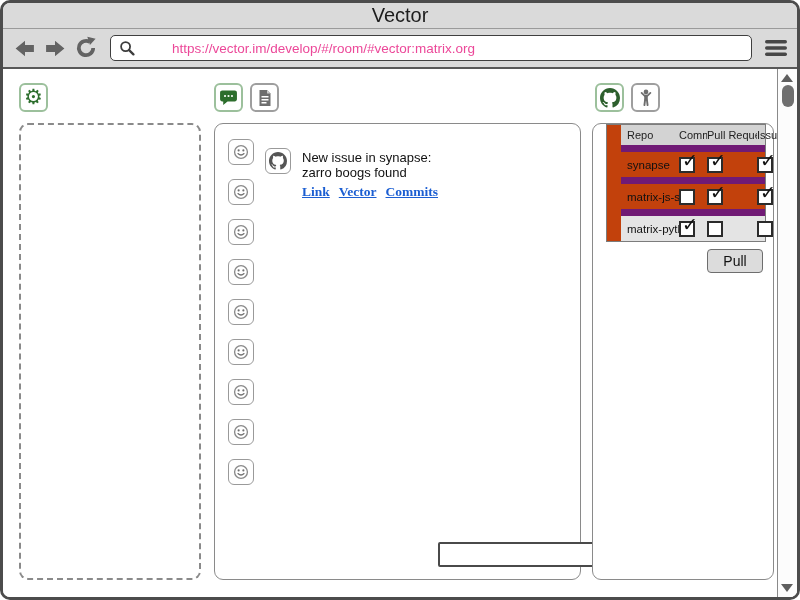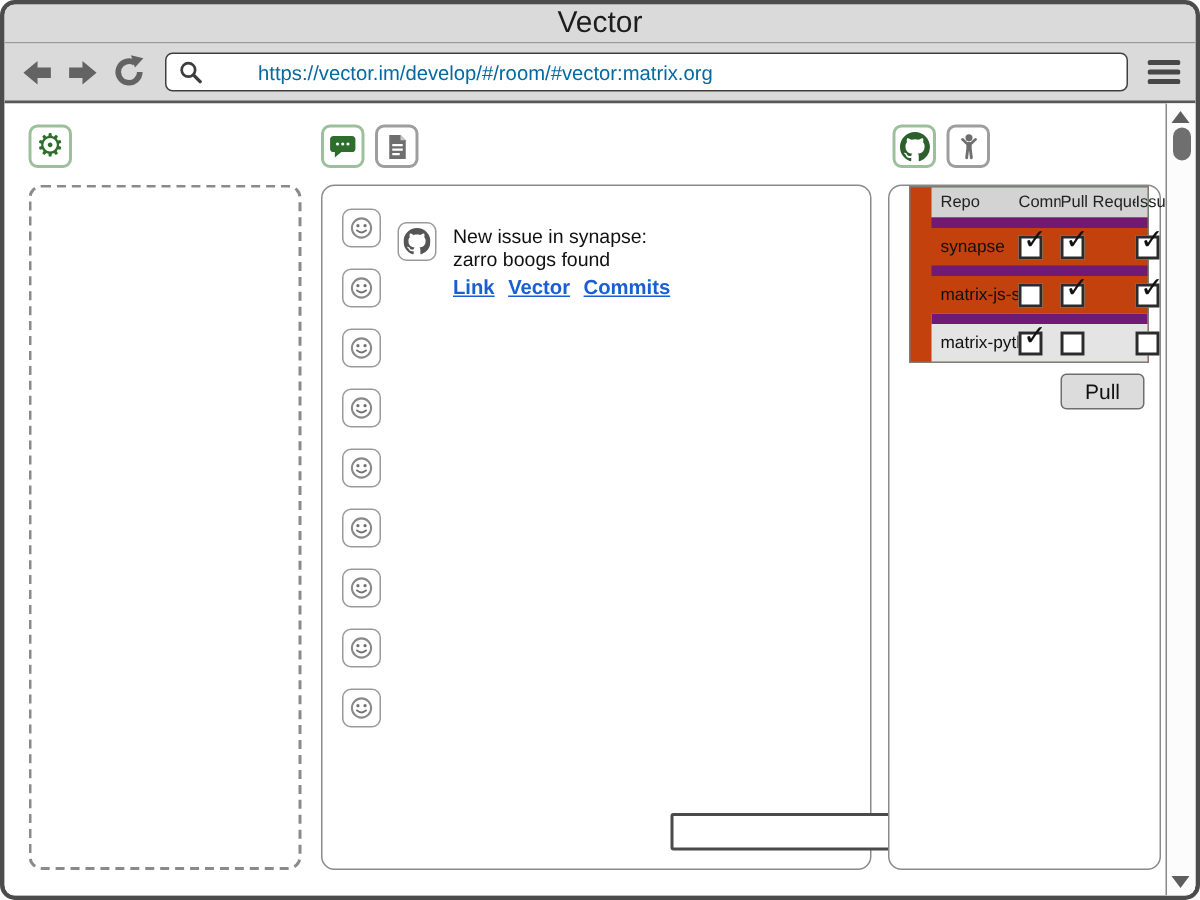--- a/index.html
+++ b/index.html
@@ -14,21 +14,21 @@
   .titlebar { height: 26px; flex: none; background: #dadada; border-bottom: 1.5px solid #9a9a9a;
               display: flex; align-items: center; justify-content: center; }
   .titlebar span { font-size: 20px; color: #1d1d1d; }
 
   
   .toolbar { height: 40px; flex: none; background: #dadada; border-bottom: 2.5px solid #585858;
              display: flex; align-items: center; padding: 0 9px; gap: 7px; }
   .navbtn { width: 24px; height: 24px; display: flex; align-items: center; justify-content: center; }
   .urlbar { flex: 1; height: 26px; background: #fff; border: 1.8px solid #3f3f3f; border-radius: 5px;
             display: flex; align-items: center; gap: 7px; padding: 0 8px; margin: 0 5px; }
-  .urltext { font-size: 13.5px; color: #0369a1; white-space: nowrap; overflow: hidden; padding-left: 30px; }
+  .urltext { font-size: 13.5px; color: #ec4899; white-space: nowrap; overflow: hidden; padding-left: 30px; }
   .menubtn { width: 24px; height: 22px; display: flex; align-items: center; justify-content: center; }
 
   
   .content { flex: 1; position: relative; background: #fff; }
 
   
   .scrollbar { position: absolute; top: 0; right: 0; bottom: 0; width: 20px;
                border-left: 1.5px solid #8a8a8a; background: #fcfcfc; }
   .sb-up, .sb-down { position: absolute; left: 3px; width: 0; height: 0;
                border-left: 6.5px solid transparent; border-right: 6.5px solid transparent; }
@@ -57,21 +57,21 @@
   .avatar { flex: none; width: 26px; height: 26px; border: 1.5px solid #9a9a9a; border-radius: 6px;
             display: flex; align-items: center; justify-content: center; background: #fff; }
   .msg-lines { flex: 1; display: flex; flex-direction: column; gap: 4px; padding-top: 1px; }
   .bar { height: 13px; background: #9d9d9d; }
   .bar.short { width: 92.5%; }
 
   
   .notification { display: flex; gap: 11px; margin-top: 9px; }
   .notif-body { display: flex; flex-direction: column; gap: 4px; padding-top: 2px; }
   .notif-text { font-size: 13px; color: #111; }
-  .notif-actions { display: flex; gap: 9px; }
+  .notif-actions { display: flex; gap: 9px; font-family: Liberation Serif, serif; }
   .notif-actions a { color: #1b5ed2; font-size: 13.5px; font-weight: 600; text-decoration: underline; }
 
   
   .composer { margin-top: auto; display: flex; align-items: center; gap: 12px; }
   .composer input { flex: 1; height: 25px; border: 2px solid #4a4a4a; border-radius: 2px;
                     font-family: inherit; font-size: 13px; padding: 0 6px; outline: none; }
   .sendbtn { flex: none; width: 30px; height: 30px; border: 1.5px solid #9a9a9a; border-radius: 6px;
              display: flex; align-items: center; justify-content: center; background: #fff; }
 
   

